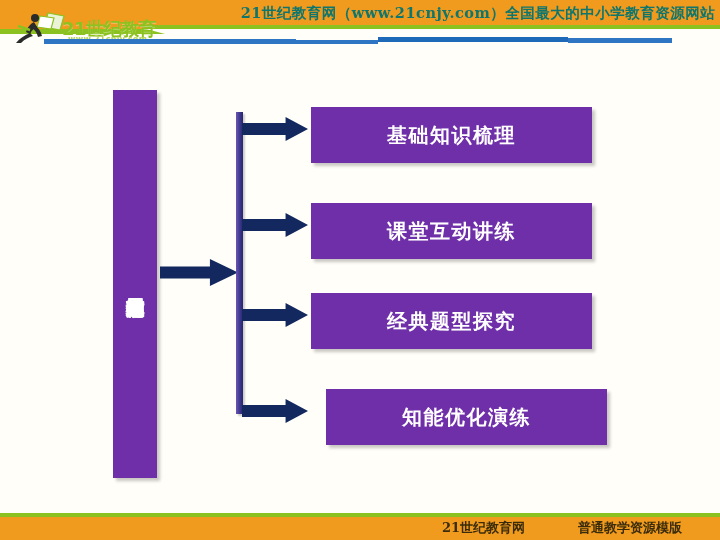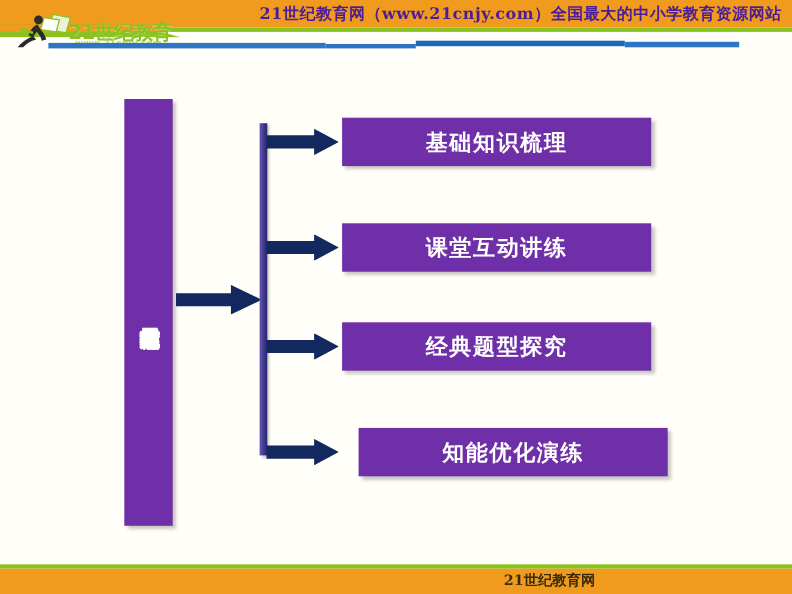--- a/index.html
+++ b/index.html
@@ -60,24 +60,25 @@
   }
   .header-title {
     position: absolute;
     left: 236px;
     top: 2px;
     width: 484px;
     height: 22px;
     line-height: 22px;
     font-size: 14.5px;
     font-weight: bold;
-    color: #4c1d95;
+    color: #0f766e;
     letter-spacing: 0.5px;
     font-family: "DejaVu Serif", "Liberation Serif", serif;
     white-space: nowrap;
+    text-align: center;
   }
 
   
   .logo {
     position: absolute;
     left: 6px;
     top: 12px;
     width: 190px;
     height: 42px;
   }
@@ -195,21 +196,21 @@
   .branch-arrow.b1 { top: 117px; }
   .branch-arrow.b2 { top: 213px; }
   .branch-arrow.b3 { top: 303px; }
   .branch-arrow.b4 { top: 399px; }
 
   
   .item-box {
     position: absolute;
     left: 311px;
     width: 281px;
-    height: 44px;
+    height: 56px;
     background: #6F2FA8;
     box-shadow: 3px 3px 3px rgba(0,0,0,0.22);
     display: flex;
     align-items: center;
     justify-content: center;
   }
   .item-box.i1 { top: 107px; }
   .item-box.i2 { top: 203px; }
   .item-box.i3 { top: 293px; }
   .item-box.i4 { top: 389px; margin-left: 15px; }
@@ -230,21 +231,21 @@
     background: #8CC220;
   }
   .footer-orange {
     position: absolute;
     left: 0; top: 517px;
     width: 720px; height: 23px;
     background: #F09A1E;
   }
   .footer-left {
     position: absolute;
-    left: 458px;
+    left: 442px;
     top: 519px;
     font-size: 13px;
     font-weight: bold;
     color: #3A2C0A;
     font-family: "DejaVu Serif", "Liberation Serif", serif;
     white-space: nowrap;
   }
   .footer-right {
     position: absolute;
     left: 578px;
@@ -309,14 +310,15 @@
   <div class="item-box i2">
     <div class="item-label">课堂互动讲练</div>
   </div>
   <div class="item-box i4">
     <div class="item-label">知能优化演练</div>
   </div>
 
   <div class="footer-green"></div>
   <div class="footer-orange"></div>
   <div class="footer-left">21世纪教育网</div>
+  <div class="footer-right">普通教学资源模版</div>
 
 </div>
 
 </body></html>

